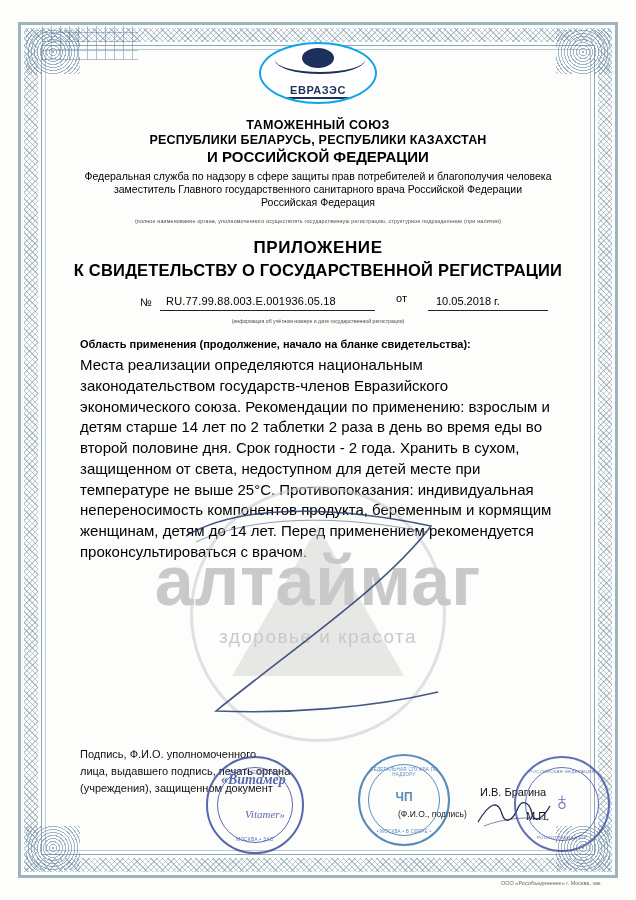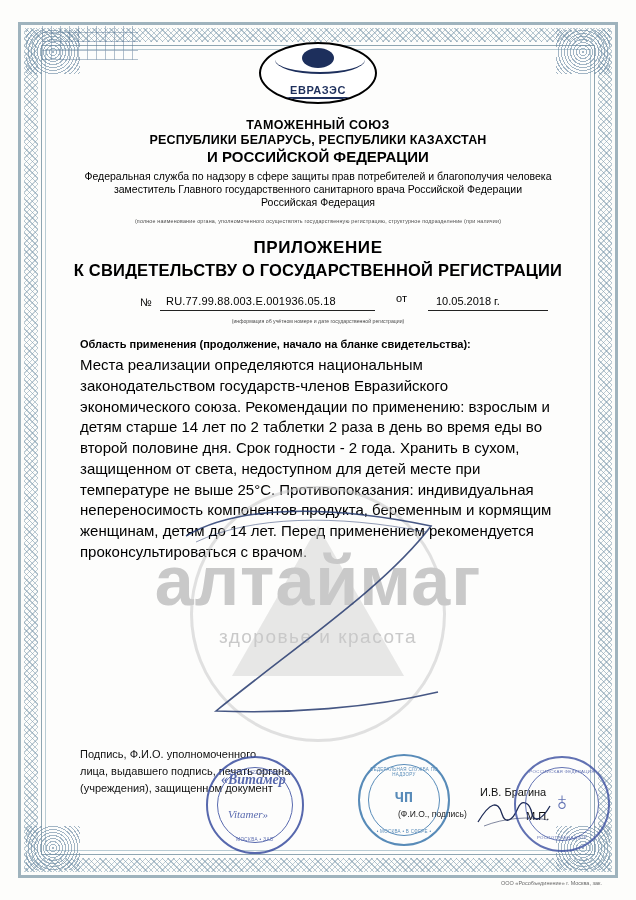--- a/index.html
+++ b/index.html
@@ -89,21 +89,21 @@
     position: absolute;
     left: 50%;
     transform: translateX(-50%);
     top: -14px;
     width: 118px;
     height: 66px;
     text-align: center;
   }
   .emblem .oval {
     width: 118px; height: 62px;
-    border: 2px solid #000000;
+    border: 2px solid #0ea5e9;
     border-radius: 50%;
     background: #ffffff;
     box-sizing: border-box;
     position: relative;
     overflow: hidden;
   }
   .emblem .globe {
     position: absolute;
     left: 50%; transform: translateX(-50%);
     top: 4px;
@@ -331,21 +331,21 @@
     text-align: left;
     font-family: "Liberation Serif", serif;
     font-style: italic;
     font-weight: bold;
     font-size: 14px;
     padding-left: 13px;
   }
   .stamp-1 .brand2 {
     position: absolute;
     left: 0; right: 0; top: 50px;
-    text-align: left;
+    text-align: center;
     font-family: "Liberation Serif", serif;
     font-style: italic;
     font-size: 11px;
     padding-left: 20px;
   }
   .stamp-1 .top-arc, .stamp-1 .bot-arc {
     position: absolute;
     left: 0; right: 0;
     text-align: center;
     font-size: 4.6px;
@@ -364,23 +364,23 @@
   .stamp-2 .inner {
     position: absolute;
     left: 8px; top: 8px; right: 8px; bottom: 8px;
     border: 1px solid #2f6fa8;
     border-radius: 50%;
   }
   .stamp-2 .cn {
     position: absolute;
     left: 0; right: 0; top: 34px;
     text-align: center;
-    font-size: 15px;
-    font-weight: bold;
-    font-family: Liberation Mono, monospace;
+    font-size: 12px;
+    font-weight: bold;
+    font-family: Liberation Sans, sans-serif;
   }
   .stamp-2 .arc-t, .stamp-2 .arc-b {
     position: absolute; left: 0; right: 0; text-align: center;
     font-size: 4.5px; letter-spacing: .3px;
   }
   .stamp-2 .arc-t { top: 11px; }
   .stamp-2 .arc-b { bottom: 10px; }
 
   .stamp-3 {
     left: 458px; top: 700px;

